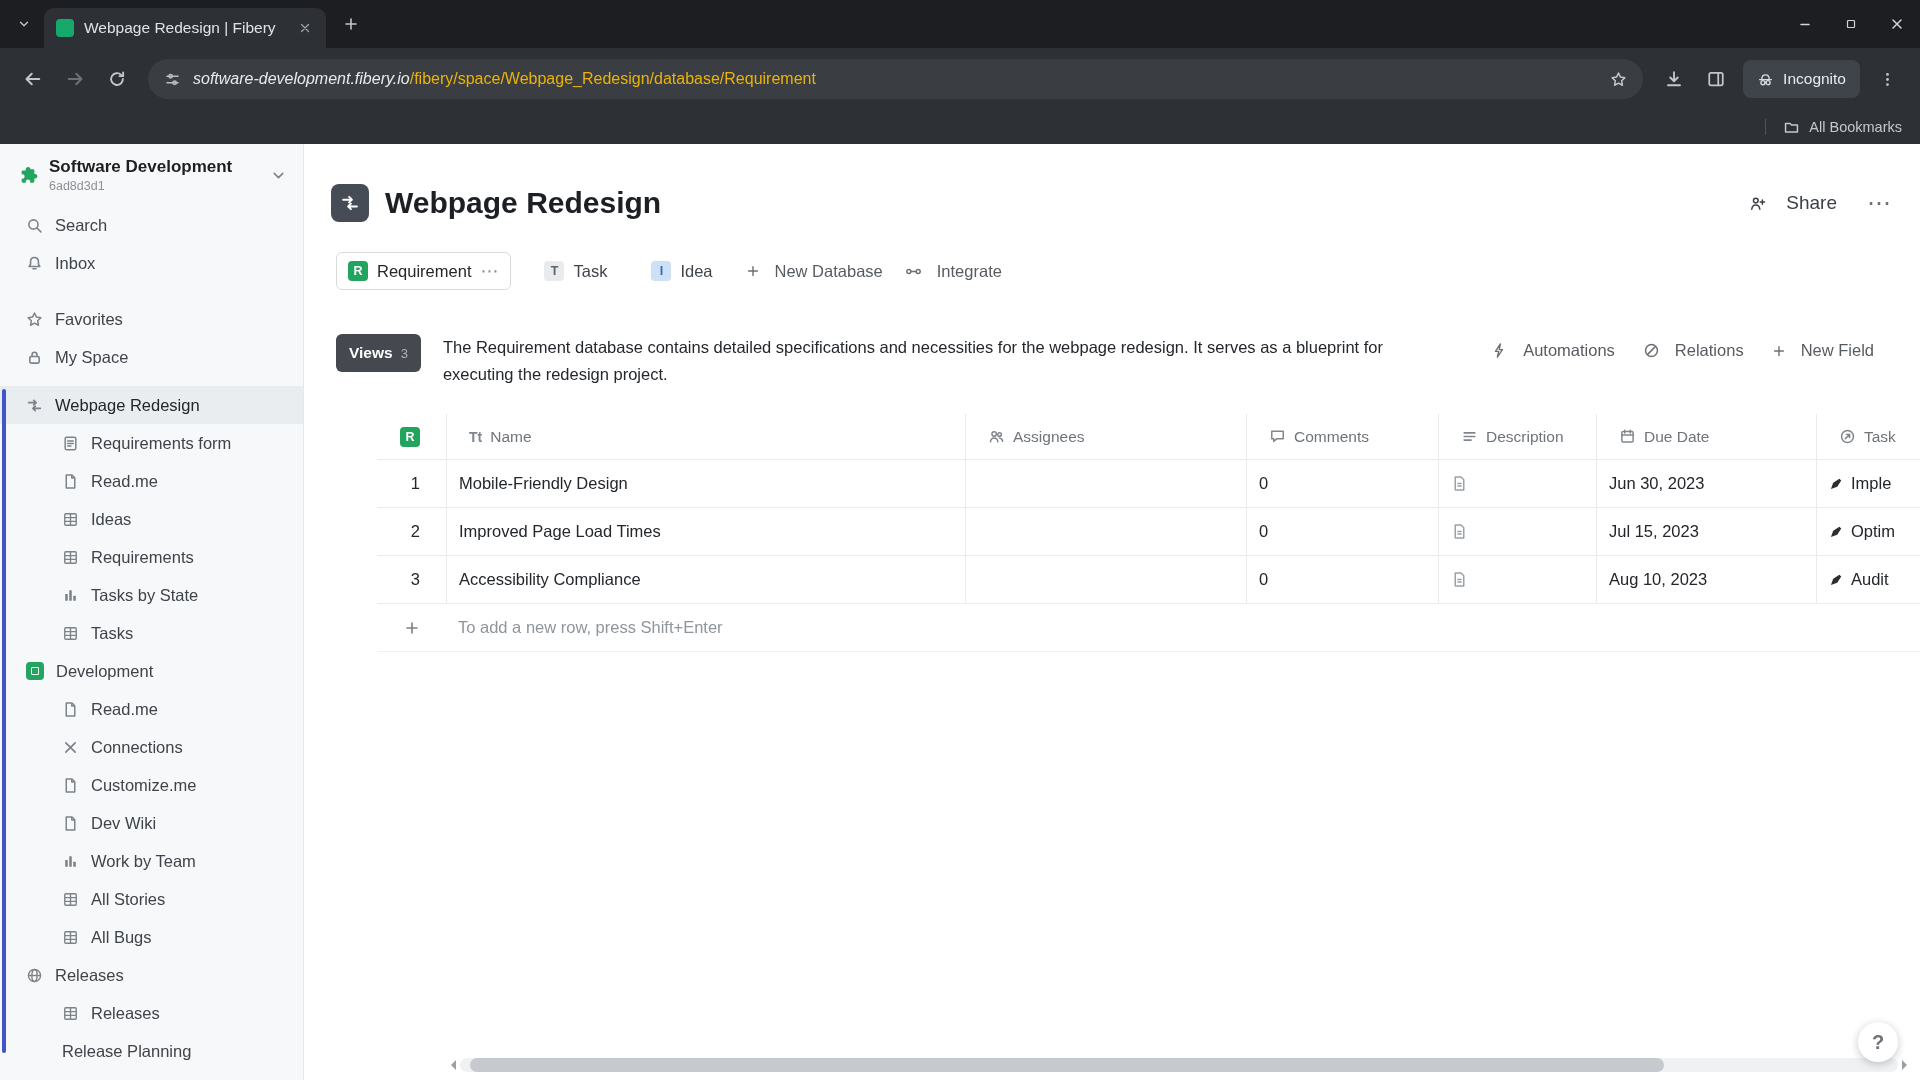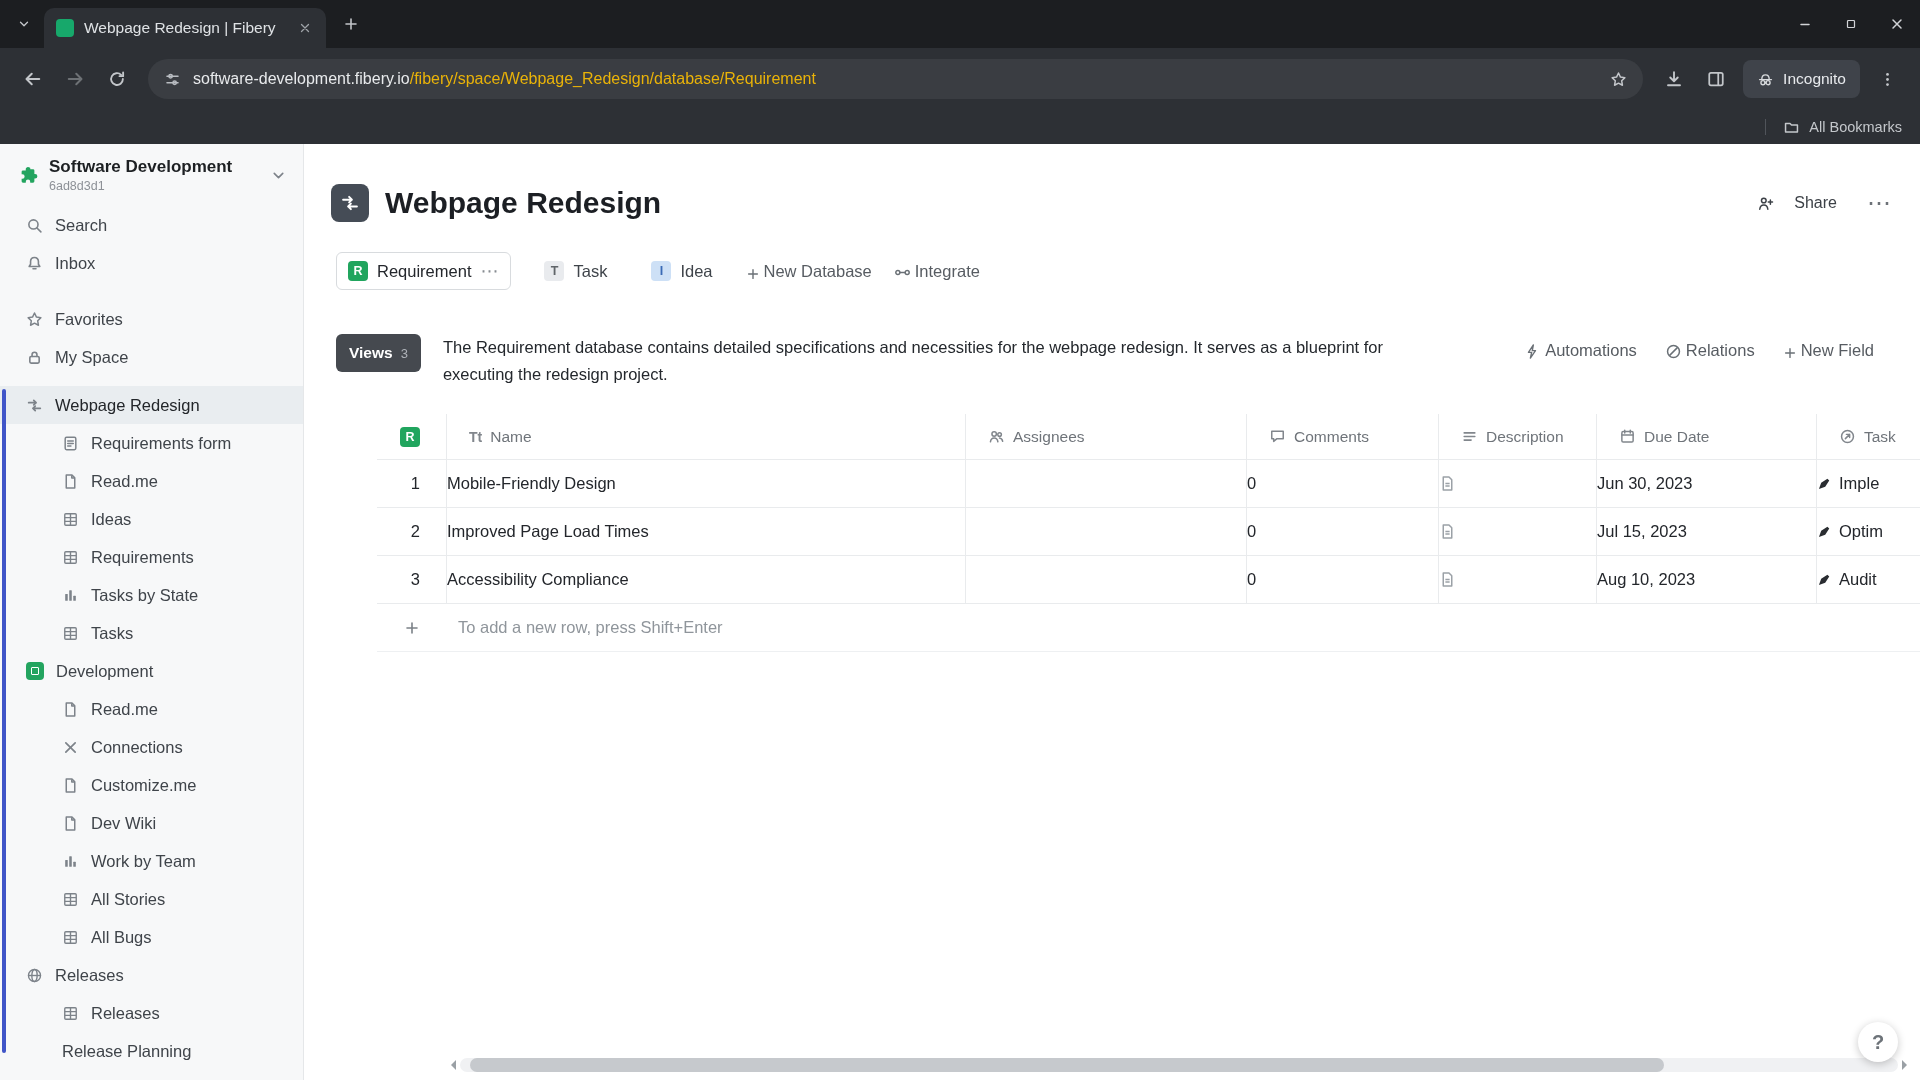--- a/index.html
+++ b/index.html
@@ -15,21 +15,21 @@
   .tab-close { margin-left:auto; width:18px; height:18px; color:#9ea3a8; display:flex; align-items:center; justify-content:center; }
   .newtab { width:30px; height:30px; margin-left:10px; display:flex; align-items:center; justify-content:center; color:#c2c5c9; }
   .win-controls { margin-left:auto; display:flex; height:48px; }
   .win-btn { width:46px; height:48px; display:flex; align-items:center; justify-content:center; color:#d2d4d7; }
 
   .toolbar { height:62px; background:#2d3035; display:flex; align-items:center; padding:0 14px; gap:4px; }
   .nav-btn { width:38px; height:38px; display:flex; align-items:center; justify-content:center; color:#c3c6ca; }
   .nav-btn.disabled { color:#6d7175; }
   .omnibox { flex:1; height:40px; border-radius:20px; background:#3a3d42; display:flex; align-items:center; padding:0 16px; gap:12px; margin:0 8px; color:#b9bdc2; }
   .url { font-size:16px; white-space:nowrap; overflow:hidden; }
-  .url .dom { color:#e8eaec; }
+  .url .dom { color:#e8eaec;font-style:italic; }
   .url .path { color:#eab308; }
   .omnibox .right { margin-left:auto; color:#c3c6ca; }
   .incognito { display:flex; align-items:center; gap:9px; background:#3f434a; border-radius:8px; height:38px; padding:0 14px; color:#e8eaed; font-size:15.5px; margin:0 4px; }
   .incognito .ic { color:#d8dadd; }
 
   .bookmarksbar { height:34px; background:#2d3035; display:flex; align-items:center; justify-content:flex-end; padding-right:18px; gap:9px; color:#c4c7cb; font-size:14.5px; }
   .bm-sep { width:1px; height:16px; background:#50545a; margin-right:8px; }
 
   
   .content { display:flex; height:936px; background:#7f1d1d; }
@@ -51,52 +51,52 @@
   .glyph-arrows { color:#5d6670; }
   .devbox { width:18px; height:18px; border-radius:4px; background:#23a45f; display:flex; align-items:center; justify-content:center; flex:0 0 auto; }
   .devsq { width:8px; height:8px; border:1.5px solid #fff; border-radius:1px; }
   .ic-green { color:#1f9e5c; }
 
   
   .page-header { margin:40px 28px 0 27px; display:flex; align-items:center; }
   .space-icon { width:38px; height:38px; border-radius:8px; background:#454c56; color:#fff; display:flex; align-items:center; justify-content:center; flex:0 0 auto; }
   .page-title { font-size:30px; font-weight:600; color:#1c1f24; margin-left:16px; }
   .header-right { margin-left:auto; display:flex; align-items:center; gap:30px; }
-  .share-btn { display:flex; align-items:center; gap:20px; font-size:16px; color:#3c4147; }
+  .share-btn { display:flex; align-items:center; gap:20px; font-size:19px; color:#3c4147; }
   .more-dots { font-size:24px; color:#6d7278; line-height:1; letter-spacing:1px; }
 
   
   .db-tabs { margin:30px 28px 0 32px; display:flex; align-items:center; gap:22px; }
   .db-chip { display:flex; align-items:center; gap:9px; height:38px; padding:0 11px; border-radius:6px; font-size:16.5px; color:#3f444a; }
   .db-chip.active { border:1px solid #d8dbde; color:#24272c; font-weight:500; }
   .badge { width:20px; height:20px; border-radius:4px; display:flex; align-items:center; justify-content:center; font-size:12.5px; font-weight:700; }
   .badge-r { background:#21a55e; color:#fff; }
   .badge-t { background:#e9ebee; color:#606569; }
   .badge-i { background:#cde0f6; color:#3a6ab5; }
   .chip-more { color:#878c92; font-size:18px; letter-spacing:1px; }
-  .text-btn { display:flex; align-items:flex-end; gap:4px; font-size:16.5px; color:#575c62; }
+  .text-btn { display:flex; align-items:center; gap:15px; font-size:16.5px; color:#575c62; }
   .text-btn .ic { color:#6a7076; }
 
   
   .views-row { margin:44px 46px 0 32px; display:flex; align-items:flex-start; }
   .views-btn { height:38px; padding:0 13px; border-radius:6px; background:#45494f; display:flex; align-items:center; gap:8px; flex:0 0 auto; }
   .views-label { color:#fff; font-size:15.5px; font-weight:600; }
   .views-count { color:#aeb2b8; font-size:13px; }
   .db-desc { margin-left:22px; width:958px; font-size:16.5px; line-height:27px; color:#24282d; }
   .views-actions { margin-left:auto; display:flex; align-items:center; gap:28px; margin-top:7px; }
 
   
   .tbl { margin-top:26px; width:100%; --tcols:73px 69px 519px 281px 192px 158px 220px auto; }
   .trow { display:grid; grid-template-columns:var(--tcols); }
   .cell { display:flex; align-items:center; border-bottom:1px solid #e9ebed; overflow:hidden; }
   .c-sp { border-bottom:none; }
   .vline { border-left:1px solid #e9ebed; }
   .thead .cell { height:46px; color:#6f747a; font-size:15.5px; gap:8px; padding-left:22px; }
   .thead .ic { color:#81868c; }
-  .tdata .cell { height:48px; font-size:16.5px; color:#23262b; padding-left:0; }
+  .tdata .cell { height:48px; font-size:16.5px; color:#23262b; padding-left:12px; }
   .c-num { justify-content:flex-end; padding-right:26px !important; padding-left:0 !important; color:#70757b; font-size:15.5px; }
   .thead .c-num { padding-right:26px; }
   .tt { font-size:14px; color:#81868c; font-weight:600; }
   .note-ic { color:#9ba1a7; }
   .c-task { white-space:nowrap; gap:8px; }
   .nib { color:#2a2d31; flex:0 0 auto; }
   .addrow { display:grid; grid-template-columns:73px 69px auto; }
   .addrow .cell { height:48px; border-bottom:1px solid #eef0f2; }
   .add-plus { justify-content:center; color:#7b8187; }
   .add-hint { padding-left:12px; color:#8f959b; font-size:16.5px; }

